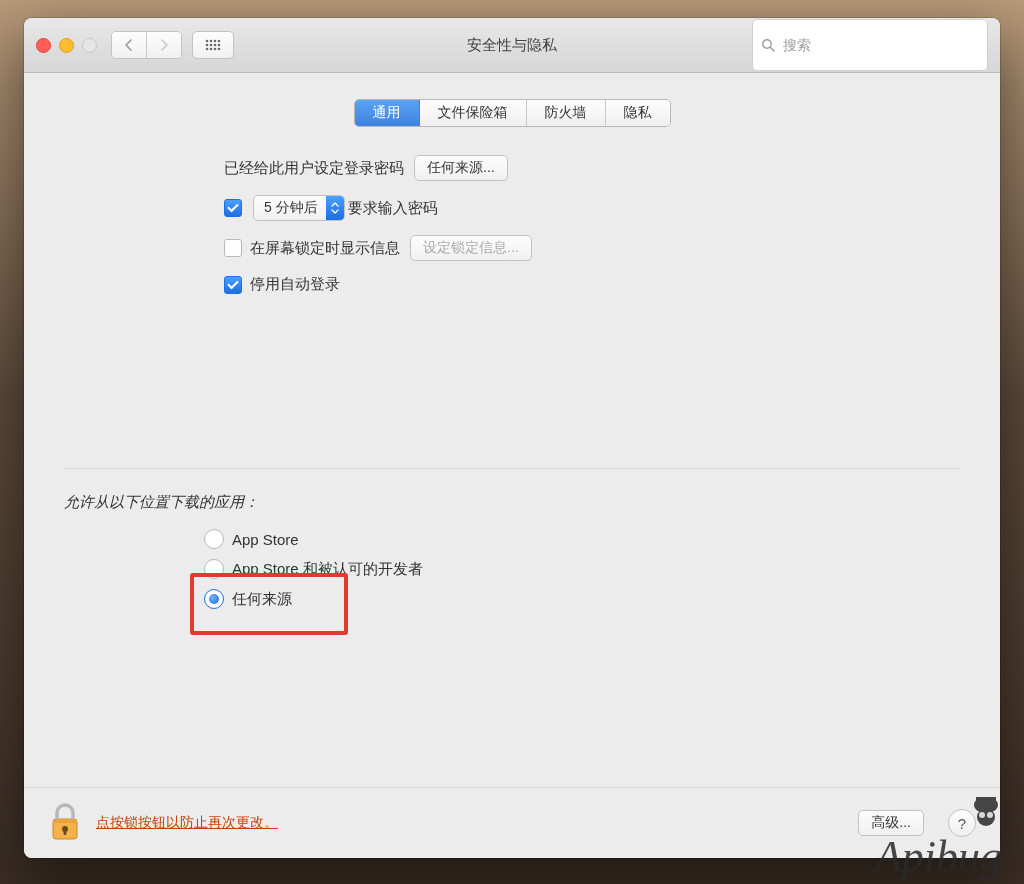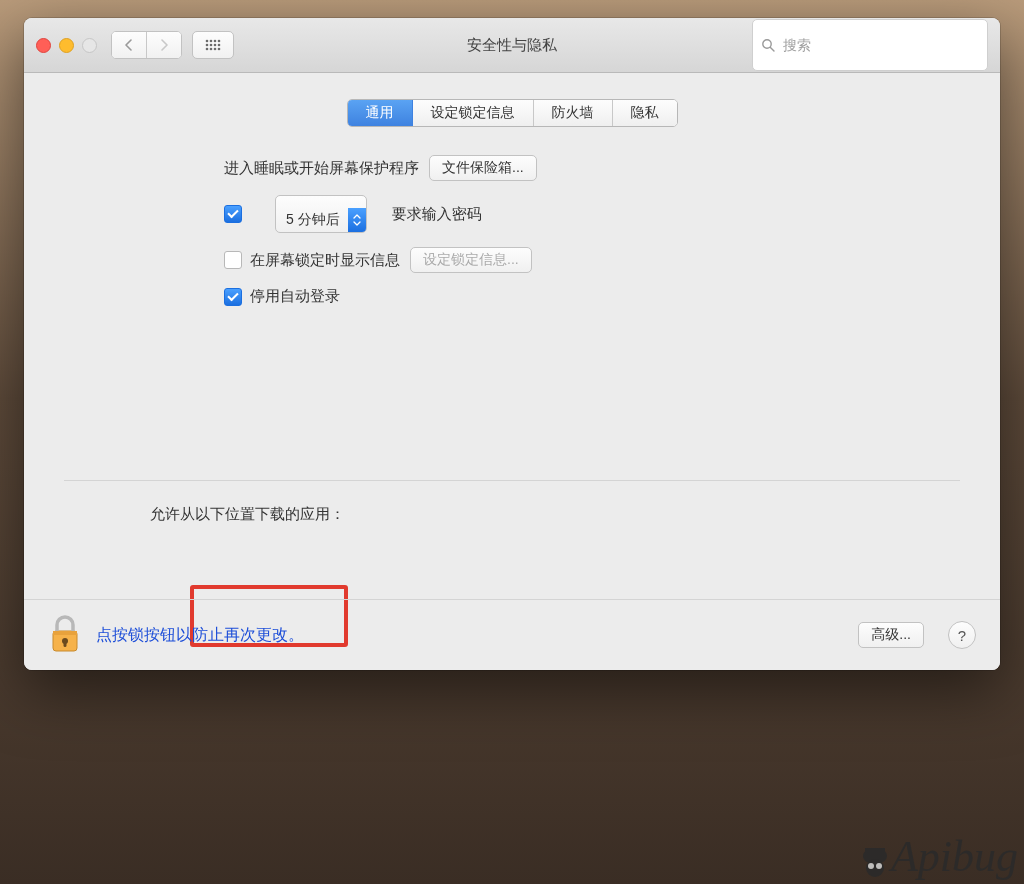--- a/index.html
+++ b/index.html
@@ -9,21 +9,21 @@
     height: 884px;
     font-family: -apple-system, "Helvetica Neue", Arial, sans-serif;
     background: linear-gradient(to bottom, #b89a7a 0%, #5d4a3a 45%, #3a2d24 100%);
     overflow: hidden;
   }
   .window {
     position: absolute;
     left: 24px;
     top: 18px;
     width: 976px;
-    height: 652px;
+    height: 840px;
     background: #ececec;
     border-radius: 8px;
     box-shadow: 0 20px 60px rgba(0,0,0,0.5), 0 0 0 1px rgba(0,0,0,0.15);
     display: flex;
     flex-direction: column;
     overflow: hidden;
   }
   .titlebar {
     height: 54px;
     background: linear-gradient(to bottom, #e8e8e8, #d6d6d6);
@@ -184,22 +184,22 @@
     border-width: 0 2px 2px 0;
     transform: rotate(45deg) translate(-1px,-1px);
   }
   .select {
     height: 24px;
     border: 1px solid #c2c2c2;
     border-radius: 5px;
     background: linear-gradient(to bottom,#fdfdfd,#f0f0f0);
     display: inline-flex;
     align-items: center;
-    padding: 12px 0 0 10px;
-    margin: 0 25px;
+    padding: 0 0 0 10px;
+    margin: 0 3px;
     font-size: 14px;
     color: #333;
     overflow: hidden;
   }
   .select .stepper {
     width: 18px;
     height: 100%;
     margin-left: 8px;
     background: linear-gradient(to bottom,#4aa0ff,#1b6fe0);
     display: flex;
@@ -283,30 +283,31 @@
     display: flex;
     align-items: center;
     justify-content: center;
     font-size: 15px;
     color: #555;
     margin-left: 10px;
   }
 
   .watermark {
     position: absolute;
-    right: 6px;
+    right: 22px;
     bottom: 2px;
     font-family: "Brush Script MT", cursive;
     font-size: 44px;
     font-style: italic;
     color: #2a2a2a;
     opacity: 0.85;
     pointer-events: none;
     display: flex;
     align-items: flex-end;
+    flex-direction: column;
   }
   .watermark svg { margin-right: -4px; }
 </style>
 </head>
 <body>
 
 <div class="window">
 
   <div class="titlebar">
     <div class="traffic-lights">
@@ -351,29 +352,29 @@
           <line x1="9.2" y1="9.2" x2="13" y2="13" stroke="#9a9a9a" stroke-width="1.4" stroke-linecap="round"></line>
         </svg>
       <input type="text" placeholder="搜索" style="">
     </div>
   </div>
 
   <div class="body">
 
     <div class="tabs">
       <div class="tab active">通用</div>
-      <div class="tab">设定锁定信息</div>
+      <div class="tab">文件保险箱</div>
       <div class="tab">防火墙</div>
       <div class="tab">隐私</div>
     </div>
 
     <div class="section-top">
       <div class="row row-indent">
-        <span>进入睡眠或开始屏幕保护程序</span>
-        <span class="btn">文件保险箱...</span>
+        <span>已经给此用户设定登录密码</span>
+        <span class="btn">任何来源...</span>
       </div>
       <div class="row row-indent">
         <span class="checkbox checked"></span>
         <span class="select">
           <span>5 分钟后</span>
           <span class="stepper">
             <svg width="8" height="14" viewBox="0 0 8 14">
                 <path d="M1 5 L4 2 L7 5 M1 9 L4 12 L7 9" stroke="#fff" stroke-width="1.3" fill="none" stroke-linecap="round" stroke-linejoin="round"></path>
               </svg>
           </span>
@@ -387,37 +388,51 @@
       </div>
       <div class="row row-indent">
         <span class="checkbox checked"></span>
         <span>停用自动登录</span>
       </div>
     </div>
 
     <div class="divider"></div>
 
     <div class="section-bottom">
-      <div style="margin-left:86px;">允许从以下位置下载的应用：</div>
+      <div style="font-style:italic;">允许从以下位置下载的应用：</div>
+      <div class="radio-group" style="margin-left:140px;">
+        <div class="radio-row">
+          <span class="radio"></span>
+          <span>App Store</span>
+        </div>
+        <div class="radio-row">
+          <span class="radio"></span>
+          <span>App Store 和被认可的开发者</span>
+        </div>
+        <div class="radio-row">
+          <span class="radio selected"></span>
+          <span>任何来源</span>
+        </div>
+      </div>
       <div class="highlight-box" style="left:126px; top:80px; width:150px; height:54px;"></div>
     </div>
 
     <div style="flex:1"></div>
 
     <div class="footer">
       <div class="lock-icon">
         <svg width="34" height="40" viewBox="0 0 34 40">
           <rect x="5" y="16" width="24" height="20" rx="3" fill="#f6b24a" stroke="#c88a2c"></rect>
           <rect x="5" y="16" width="24" height="4" fill="#e8a23c"></rect>
           <circle cx="17" cy="26" r="3" fill="#6b4a1e"></circle>
           <rect x="15.5" y="26" width="3" height="6" rx="1.5" fill="#6b4a1e"></rect>
           <path d="M9 16 V10 a8 8 0 0 1 16 0 V16" stroke="#b8b8b8" stroke-width="3.5" fill="none"></path>
         </svg>
       </div>
-      <span style="font-size:16px;color:#1d4ed8;">点按锁按钮以防止再次更改。</span>
+      <span style="font-size:14px;color:#c2410c;text-decoration:underline;">点按锁按钮以防止再次更改。</span>
       <div class="footer-spacer"></div>
       <span class="btn">高级...</span>
       <span class="help-btn">?</span>
     </div>
 
   </div>
 </div>
 
 <div class="watermark">
   <svg width="40" height="44" viewBox="0 0 40 44">

